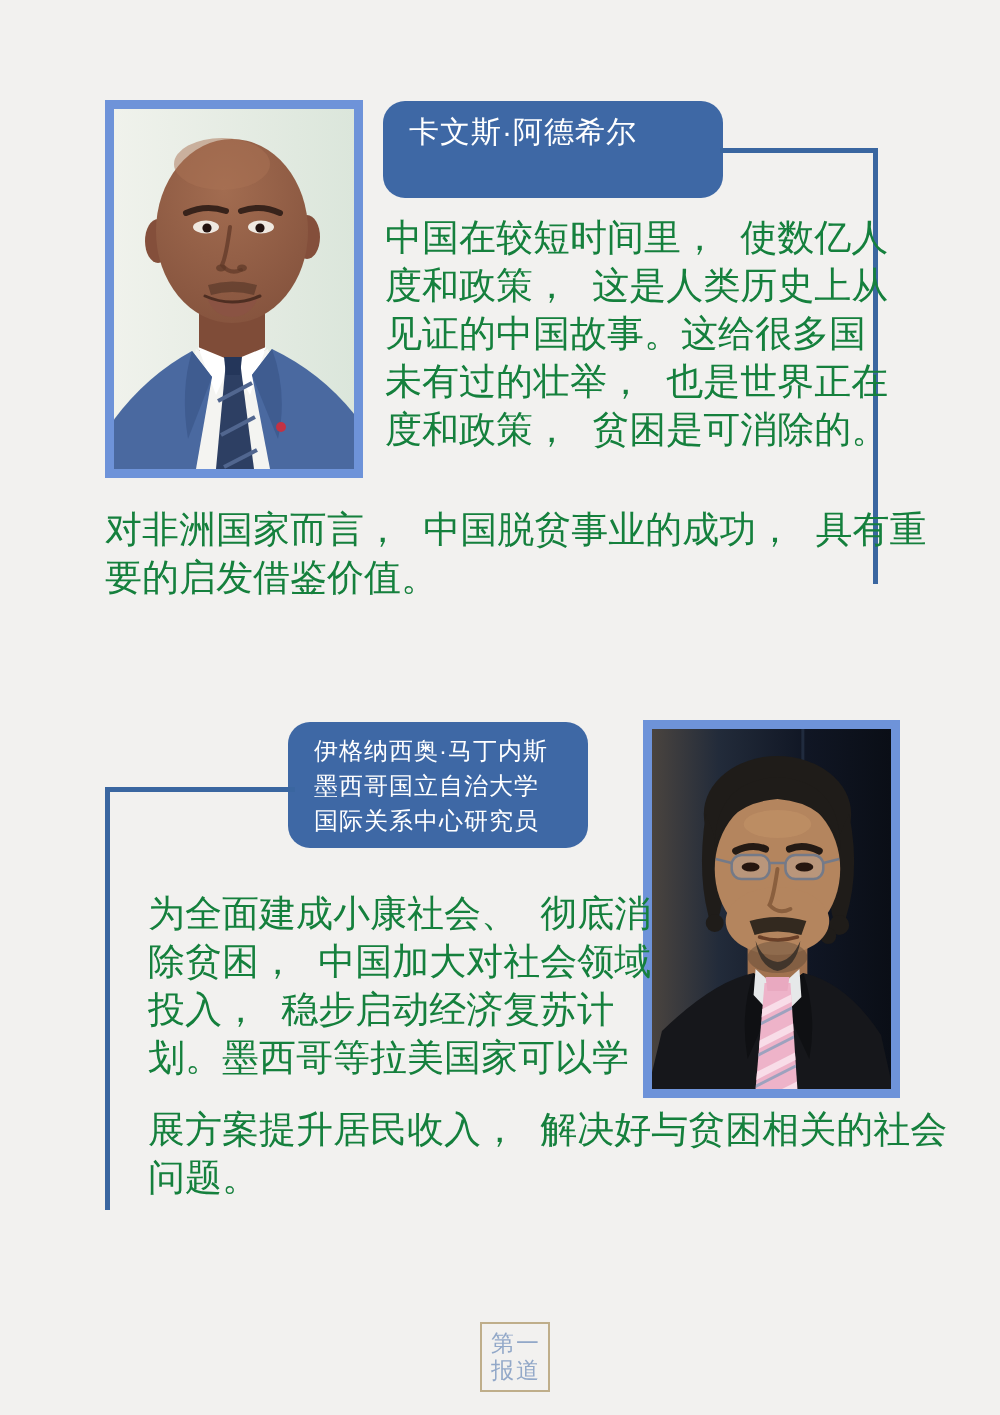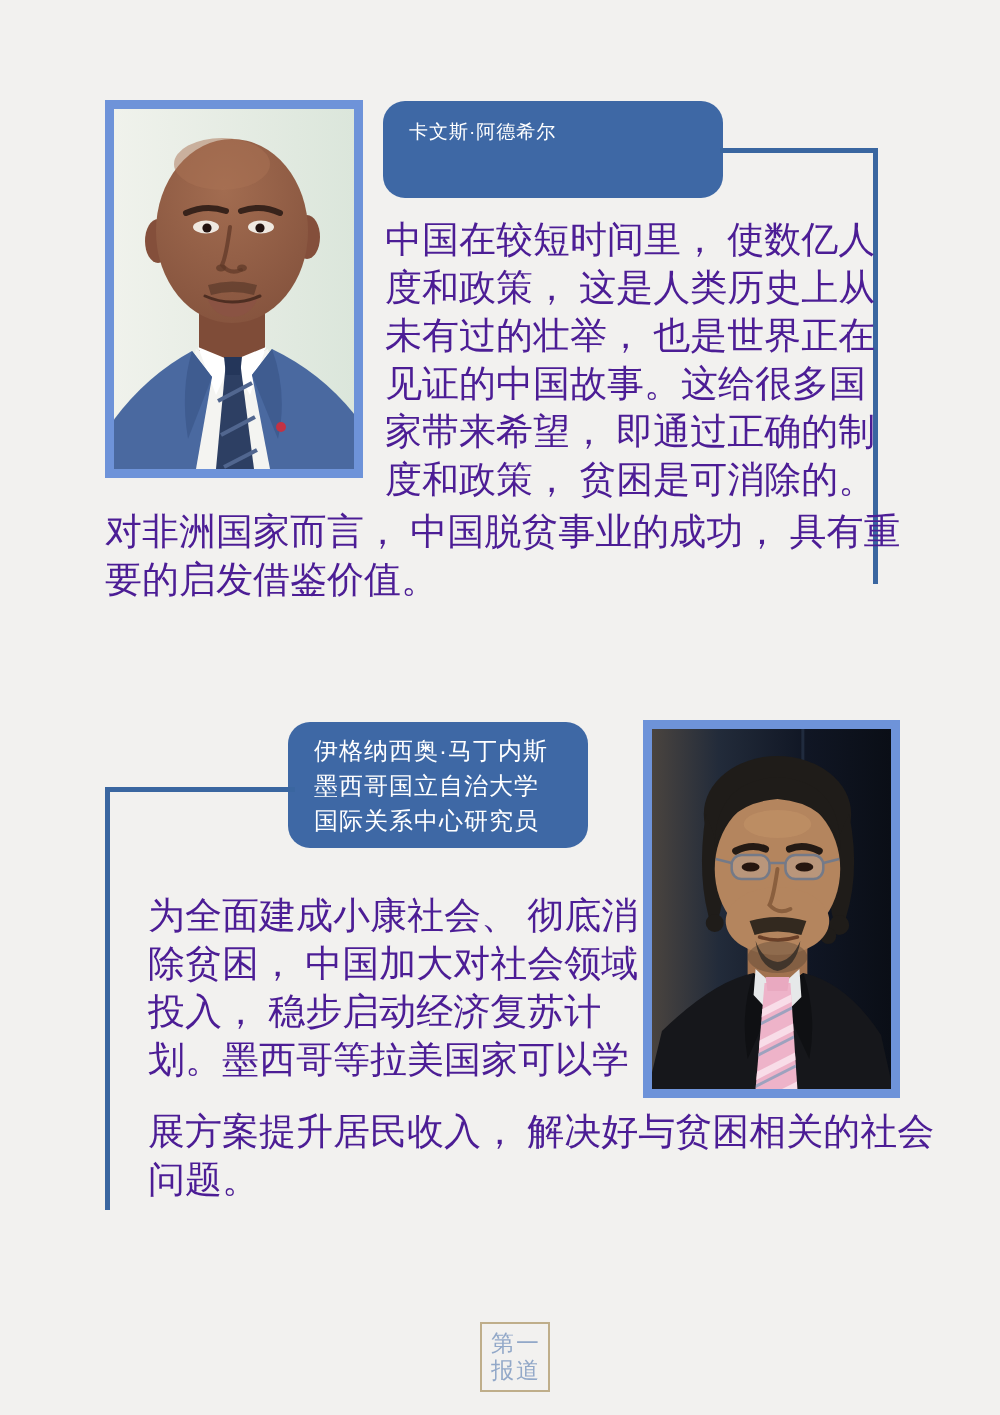--- a/index.html
+++ b/index.html
@@ -23,38 +23,38 @@
   .name-tag {
     position:absolute;
     background:#3e68a5;
     border-radius:22px;
     color:#ffffff;
     box-sizing:border-box;
   }
   .tag1 { left:383px; top:101px; width:340px; height:97px; padding:13px 18px 0 26px; }
   .tag2 { left:288px; top:722px; width:300px; height:126px; padding:11px 18px 0 26px; }
   .tag-line {
-    font-size:19px;
+    font-size:30px;
     line-height:36px;
     font-weight:500;
     letter-spacing:1px;
     white-space:pre;
   }
   .tag2 .tag-line { font-size:24px; line-height:35px; }
 
   .connector { position:absolute; background:#3a66a0; }
   .conn-h1 { left:720px; top:148px; width:158px; height:5px; }
   .conn-v1 { left:873px; top:148px; width:5px;  height:436px; }
   .conn-h2 { left:105px; top:787px; width:190px; height:5px; }
   .conn-v2 { left:105px; top:787px; width:5px;  height:423px; }
 
   .quote-block {
     position:absolute;
-    color:#4c1d95;
-    font-family:Liberation Serif, serif;
+    color:#15803d;
+    font-family:Liberation Mono, monospace;
   }
   .quote-line {
     font-size:37px;
     line-height:48px;
     white-space:pre;
   }
   .q1-indent { left:385px; top:216px; }
   .q1-full   { left:105px; top:508px; }
   .q2-indent { left:148px; top:868px;margin-top:24px; }
   .q2-full   { left:148px; top:1108px; }
@@ -134,23 +134,22 @@
   <div class="name-tag tag1">
       <div class="tag-line">卡文斯·阿德希尔</div>
     </div>
 
   <div class="connector conn-h1"></div>
   <div class="connector conn-v1"></div>
 
   <div class="quote-block q1-indent">
       <div class="quote-line">中国在较短时间里， 使数亿人</div>
       <div class="quote-line">度和政策， 这是人类历史上从</div>
+      <div class="quote-line">见证的中国故事。这给很多国</div>
       <div class="quote-line">未有过的壮举， 也是世界正在</div>
-      <div class="quote-line">见证的中国故事。这给很多国</div>
-      <div class="quote-line">家带来希望， 即通过正确的制</div>
       <div class="quote-line">度和政策， 贫困是可消除的。</div>
     </div>
   <div class="quote-block q1-full">
       <div class="quote-line">对非洲国家而言， 中国脱贫事业的成功， 具有重</div>
       <div class="quote-line">要的启发借鉴价值。</div>
     </div>
 
   <div class="name-tag tag2">
       <div class="tag-line">伊格纳西奥·马丁内斯</div>
       <div class="tag-line">墨西哥国立自治大学</div>

